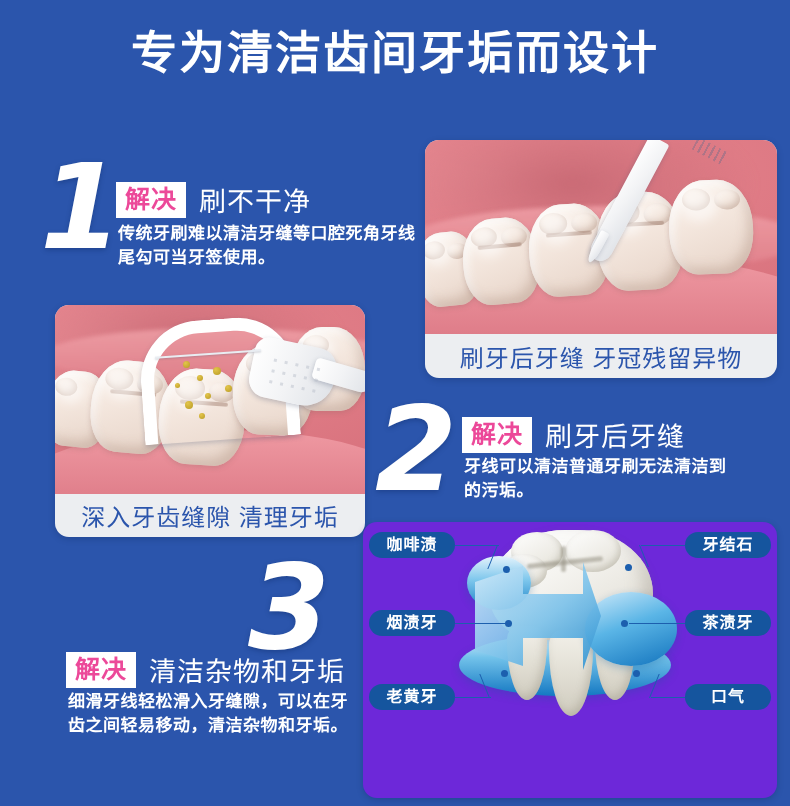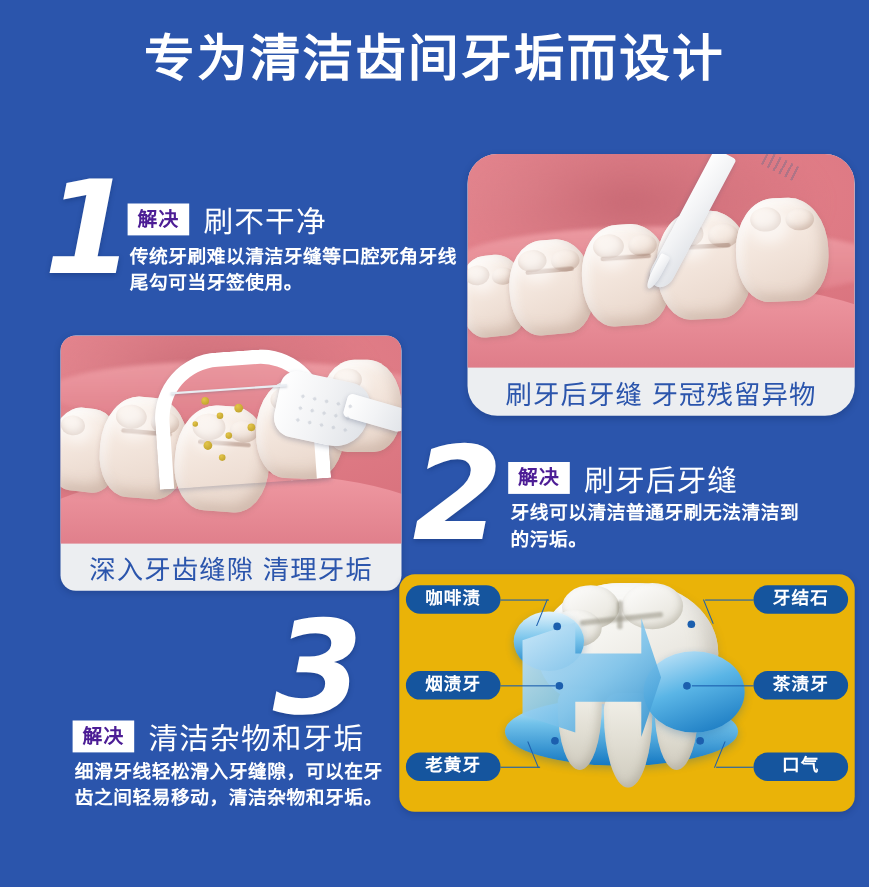--- a/index.html
+++ b/index.html
@@ -32,22 +32,22 @@
     line-height:1;letter-spacing:-2px;
     text-shadow:0 2px 5px rgba(10,35,90,.35);
     font-family:"DejaVu Sans","Liberation Sans",sans-serif;
   }
   #numeral-1{left:40px;top:148px;font-size:118px;}
   #numeral-2{left:375px;top:390px;font-size:118px;}
   #numeral-3{left:248px;top:548px;font-size:118px;}
 
   
   .solve-badge{
-    display:inline-block;background:#ffffff;color:#4c1d95;
-    font-size:18px;font-weight:bold;line-height:1;
+    display:inline-block;background:#ffffff;color:#ec4899;
+    font-size:25px;font-weight:bold;line-height:1;
     padding:5px 9px 6px 9px;vertical-align:middle;
     letter-spacing:1px;
   }
   .solve-heading{
     display:inline-block;color:#ffffff;font-size:27px;
     font-weight:normal;vertical-align:middle;margin-left:13px;
     letter-spacing:1px;white-space:nowrap;
   }
   .body-text{
     color:#ffffff;font-size:17px;font-weight:bold;
@@ -68,21 +68,21 @@
     background:#eceef1;border-radius:14px;overflow:hidden;
     box-shadow:0 2px 6px rgba(10,30,80,.25);
   }
   .photo-img{position:relative;overflow:hidden;}
   .photo-caption{
     color:#2b55ac;font-size:24px;font-weight:normal;
     text-align:center;letter-spacing:1px;white-space:nowrap;
     display:flex;align-items:center;justify-content:center;
   }
 
-  #photo-card-top{left:425px;top:140px;width:352px;height:238px;border-radius:27px;}
+  #photo-card-top{left:425px;top:140px;width:352px;height:238px;}
   #photo-card-top .photo-img{width:352px;height:194px;}
   #photo-card-top .photo-caption{width:352px;height:44px;}
 
   #photo-card-left{left:55px;top:305px;width:310px;height:232px;}
   #photo-card-left .photo-img{width:310px;height:189px;}
   #photo-card-left .photo-caption{width:310px;height:43px;}
 
   
   .gum{position:absolute;inset:0;
     background:
@@ -112,22 +112,22 @@
 
   .pick-stick{position:absolute;background:linear-gradient(100deg,#ffffff 0%,#f2f3f5 48%,#dfe2e7 100%);
     box-shadow:0 2px 5px rgba(70,80,110,.3);}
   .pick-arc{position:absolute;border-style:solid;border-color:#ffffff;
     background:transparent;box-shadow:0 2px 5px rgba(70,80,110,.28);}
   .plaque{position:absolute;border-radius:50%;
     background:radial-gradient(circle at 35% 30%,#e3c54a,#b89a25);}
 
   
   #diagram-card{
-    left:363px;top:522px;width:414px;height:216px;
-    background:#eab308;border-radius:14px;overflow:hidden;
+    left:363px;top:522px;width:414px;height:276px;
+    background:#6d28d9;border-radius:14px;overflow:hidden;
     box-shadow:0 2px 6px rgba(10,30,80,.25);
   }
   #diagram-stage{position:absolute;left:0;top:0;width:414px;height:196px;}
   .pill{
     position:absolute;background:#15559e;color:#ffffff;
     font-size:16px;font-weight:bold;letter-spacing:1px;
     border-radius:13px;height:26px;line-height:26px;
     text-align:center;white-space:nowrap;z-index:6;
   }
   .pill-left{width:86px;}

